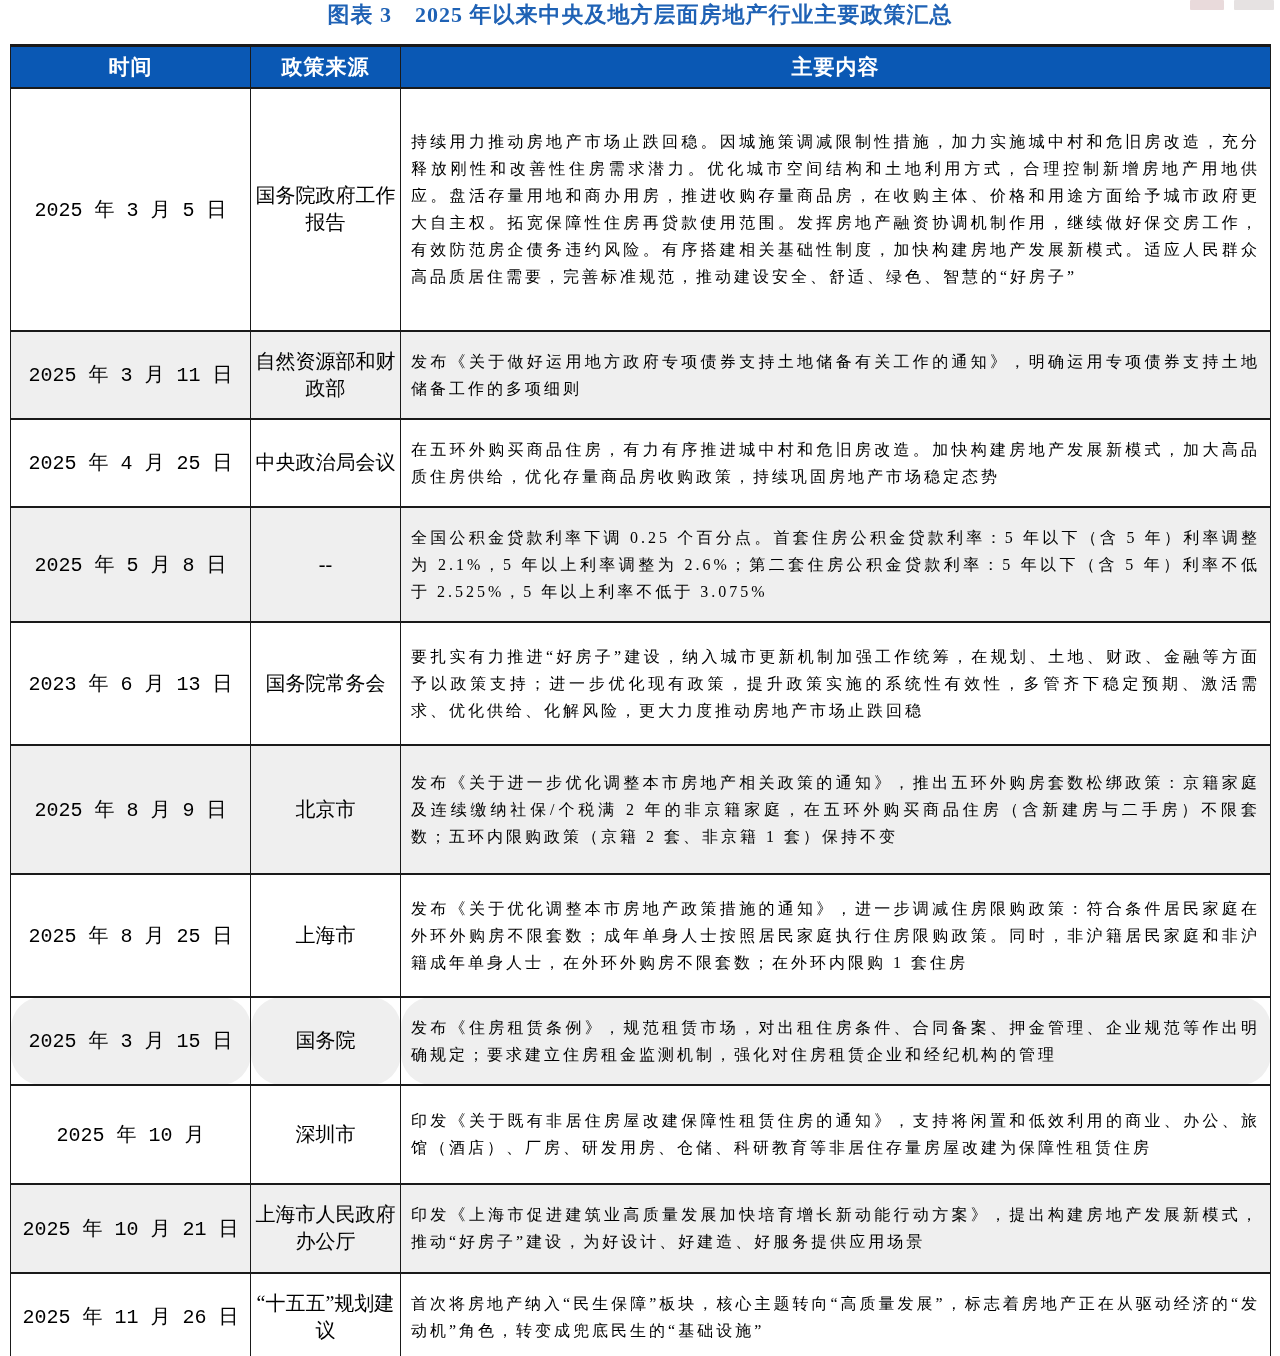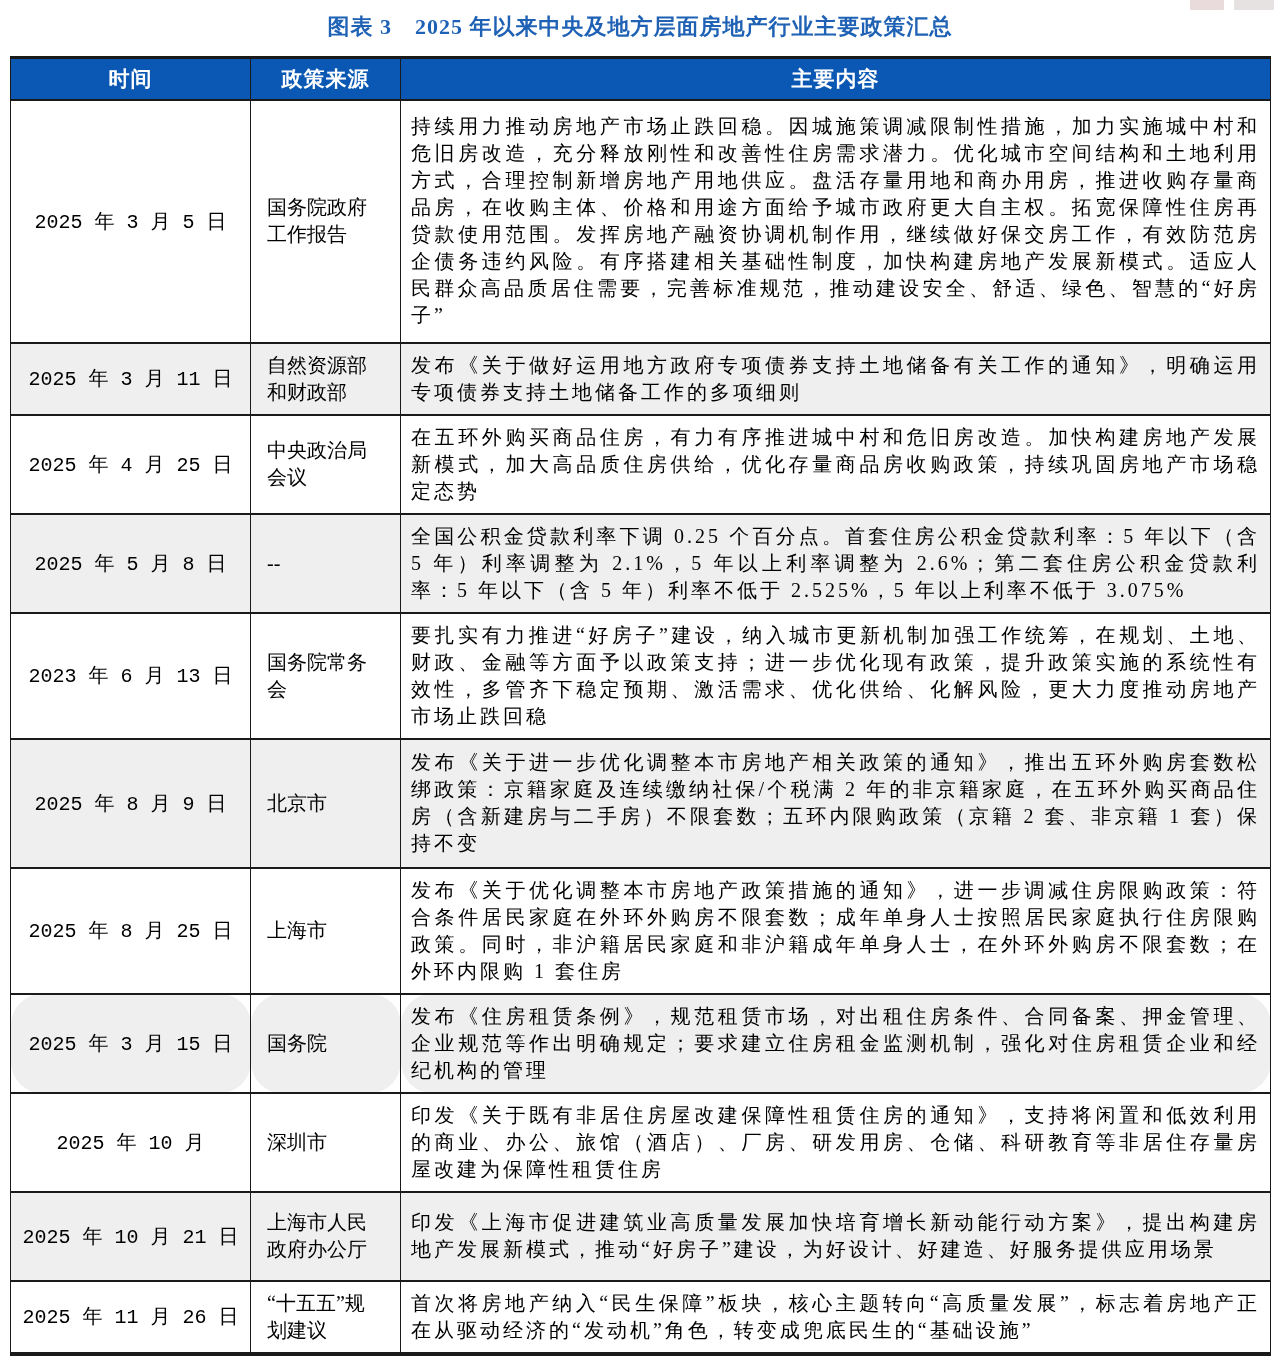--- a/index.html
+++ b/index.html
@@ -26,21 +26,21 @@
   }
   .watermark-fragment span { display: block; height: 10px; border-radius: 1px; }
   .watermark-fragment .wm-a { width: 34px; background: #e9dadb; }
   .watermark-fragment .wm-b { width: 40px; background: #e6e2e2; }
 
   .chart-title {
     text-align: center;
     font-size: 22px;
     font-weight: bold;
     color: var(--title-color);
-    padding-top: 12px;
+    padding-top: 0;
     letter-spacing: 1px;
   }
 
   table.policy-table {
     border-collapse: collapse;
     table-layout: fixed;
     width: 1260px;
     margin: 14px 10px 0 10px;
     border-top: 3px solid var(--border);
     border-bottom: 4px solid var(--border);
@@ -63,29 +63,29 @@
   .col-time    { width: 240px; font-family: Liberation Mono, monospace; }
   .col-source  { width: 150px; }
   .col-content { width: 870px; }
 
   .policy-table td.col-time {
     text-align: center;
     font-size: 20px;
     white-space: nowrap;
   }
   .policy-table td.col-source {
-    text-align: left;
+    text-align: center;
     font-size: 20px;
     line-height: 27px;
-    padding: 2px 16px;
+    padding: 2px 3px;
   }
   .policy-table td.col-content {
-    font-size: 20px;
+    font-size: 16px;
     line-height: 27px;
-    padding: 8px 10px;
+    padding: 16px 10px;
     text-align: justify;
     letter-spacing: 3px;
   }
   
   .policy-table tbody tr:nth-child(even) { background: var(--stripe); }
 
   
   .policy-table tbody tr:nth-child(1)  td { height: 243px; }
   .policy-table tbody tr:nth-child(2)  td { height: 64px;  }
   .policy-table tbody tr:nth-child(3)  td { height: 88px;  }

